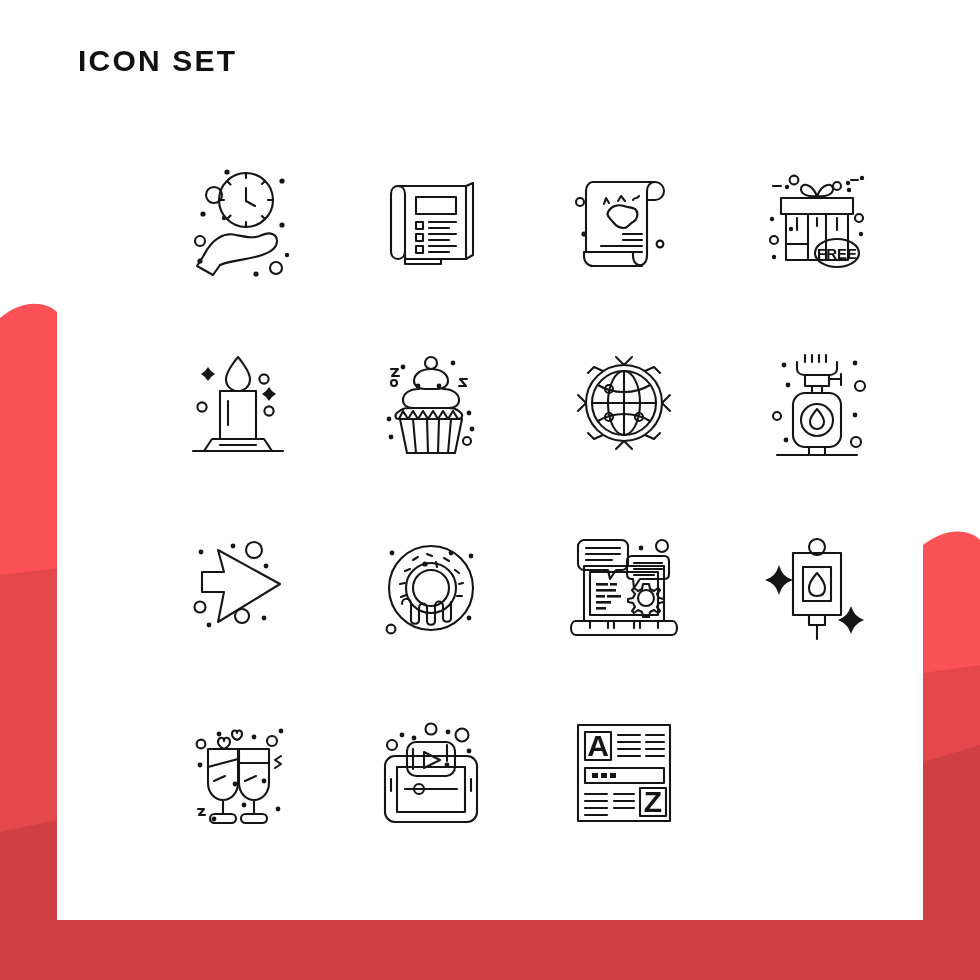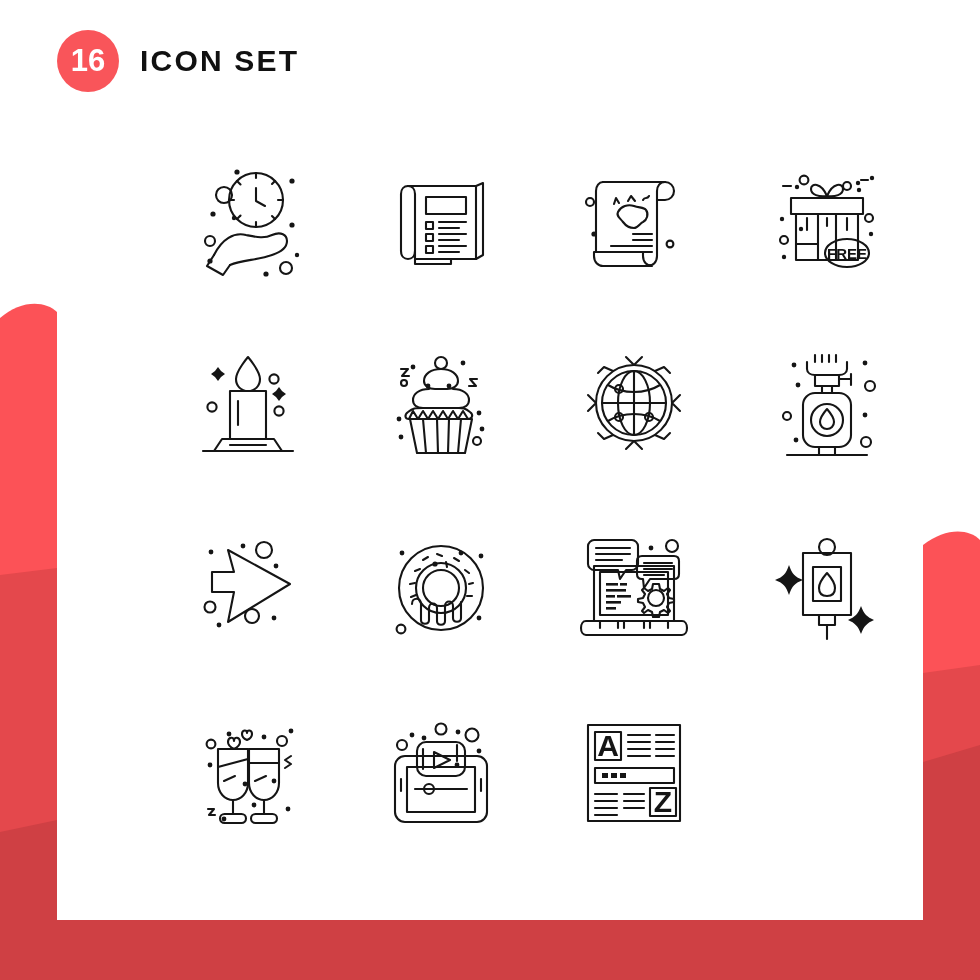--- a/index.html
+++ b/index.html
@@ -70,21 +70,21 @@
     letter-spacing: 2.2px;
     color: #111111;
     text-transform: uppercase;
     font-family: "Liberation Sans", sans-serif;
     white-space: nowrap;
   }
 
   
   #icon-grid {
     position: absolute;
-    left: 94px;
+    left: 84px;
     top: 125px;
     width: 772px;
     display: grid;
     grid-template-columns: repeat(4, 193px);
     grid-template-rows: repeat(4, 185px);
   }
   .icon-cell {
     display: flex;
     align-items: center;
     justify-content: center;
@@ -129,21 +129,20 @@
 
       <path d="M923 673 L980 665 L980 920 L923 920 Z" fill="#e4484c"></path>
 
       <path d="M923 762 L980 745 L980 920 L923 920 Z" fill="#cf4044"></path>
     </svg>
   </div>
 
   <div id="card">
 
     <div id="header">
-      <div id="count-badge">16</div>
       <div id="set-title">ICON SET</div>
     </div>
 
     <div id="icon-grid">
 
       <div class="icon-cell">
         <svg viewBox="0 0 124 124">
           <g class="ico">
             <circle cx="70" cy="44" r="27"></circle>
             <polyline points="70,32 70,45 79,50"></polyline>

